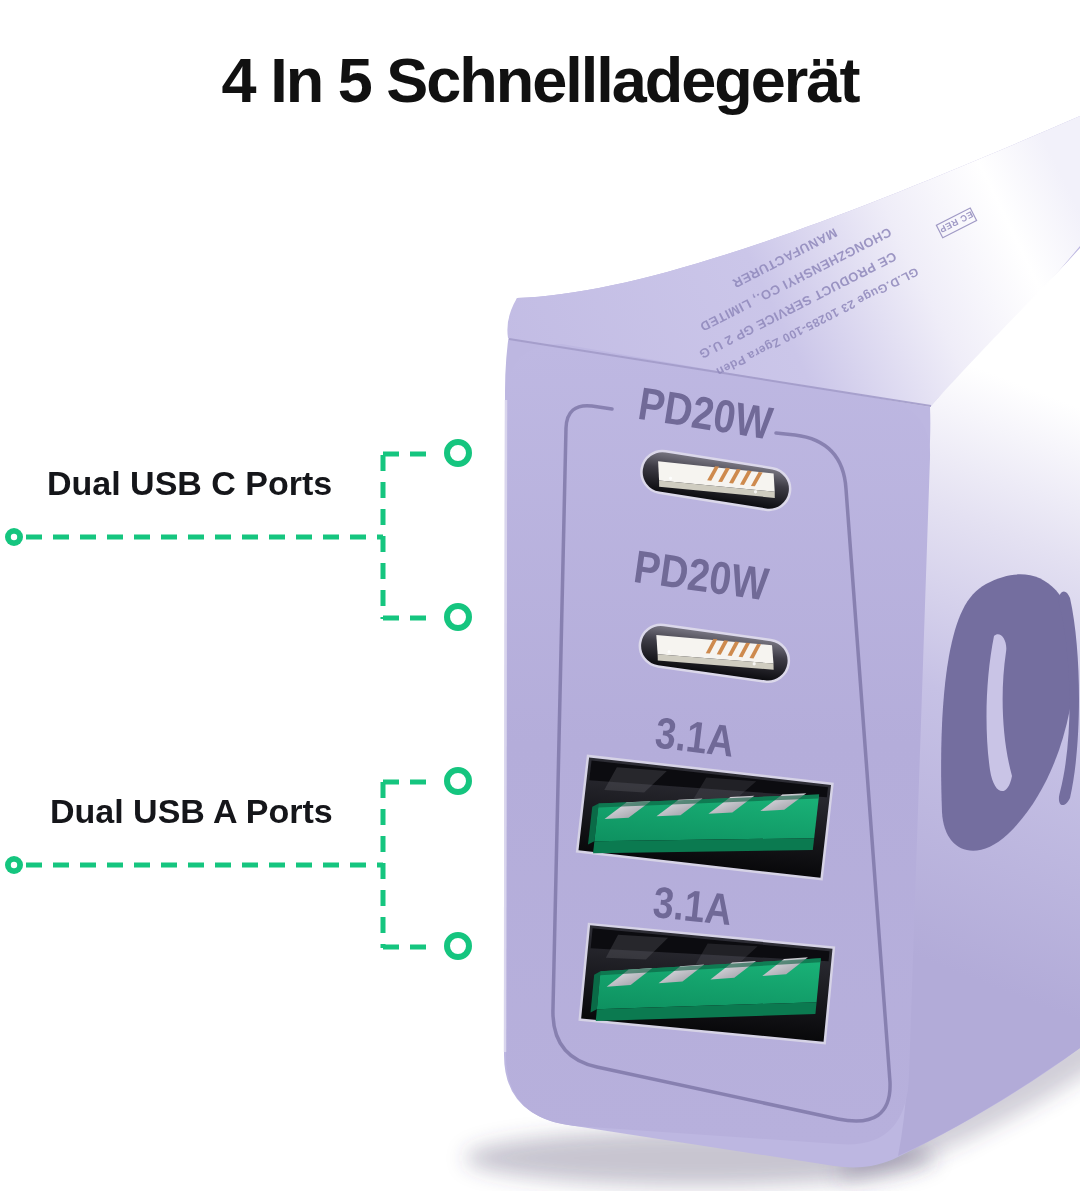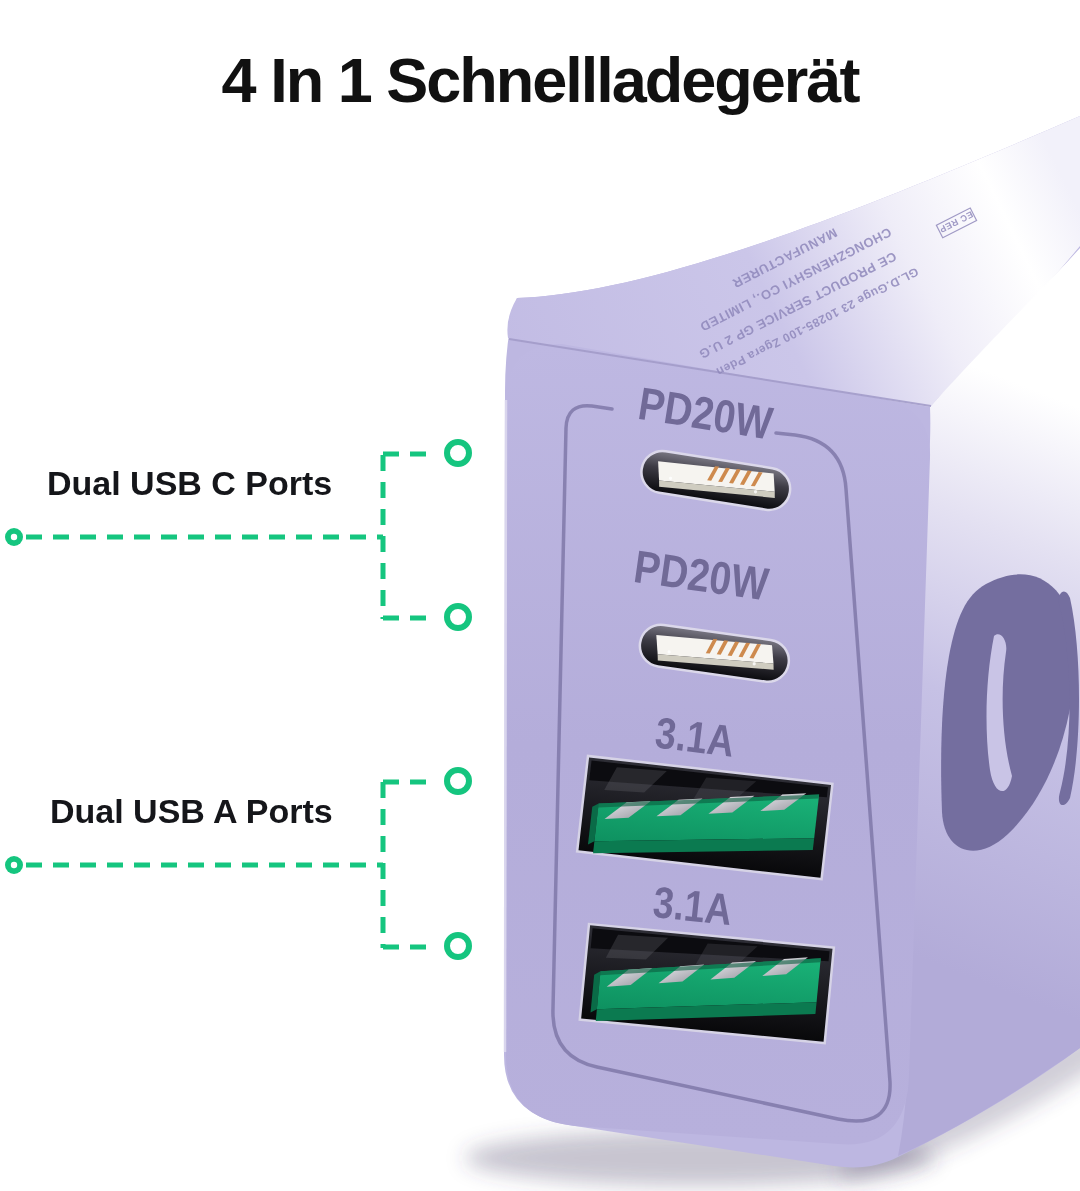--- a/index.html
+++ b/index.html
@@ -176,17 +176,17 @@
     <circle cx="14" cy="537" r="3.2" fill="#ffffff"></circle>
     <circle cx="458" cy="453" r="11" fill="#ffffff" stroke="#15c57f" stroke-width="6"></circle>
     <circle cx="458" cy="617" r="11" fill="#ffffff" stroke="#15c57f" stroke-width="6"></circle>
     <circle cx="14" cy="865" r="9" fill="#15c57f"></circle>
     <circle cx="14" cy="865" r="3.2" fill="#ffffff"></circle>
     <circle cx="458" cy="781" r="11" fill="#ffffff" stroke="#15c57f" stroke-width="6"></circle>
     <circle cx="458" cy="946" r="11" fill="#ffffff" stroke="#15c57f" stroke-width="6"></circle>
   </g>
 </svg>
 
-<h1 class="title">4 In 1 Schnellladegerät</h1>
+<h1 class="title">4 In 5 Schnellladegerät</h1>
 <div class="callout-label callout-c">Dual USB C Ports</div>
 <div class="callout-label callout-a">Dual USB A Ports</div>
 
 </div>
 
 </body></html>

